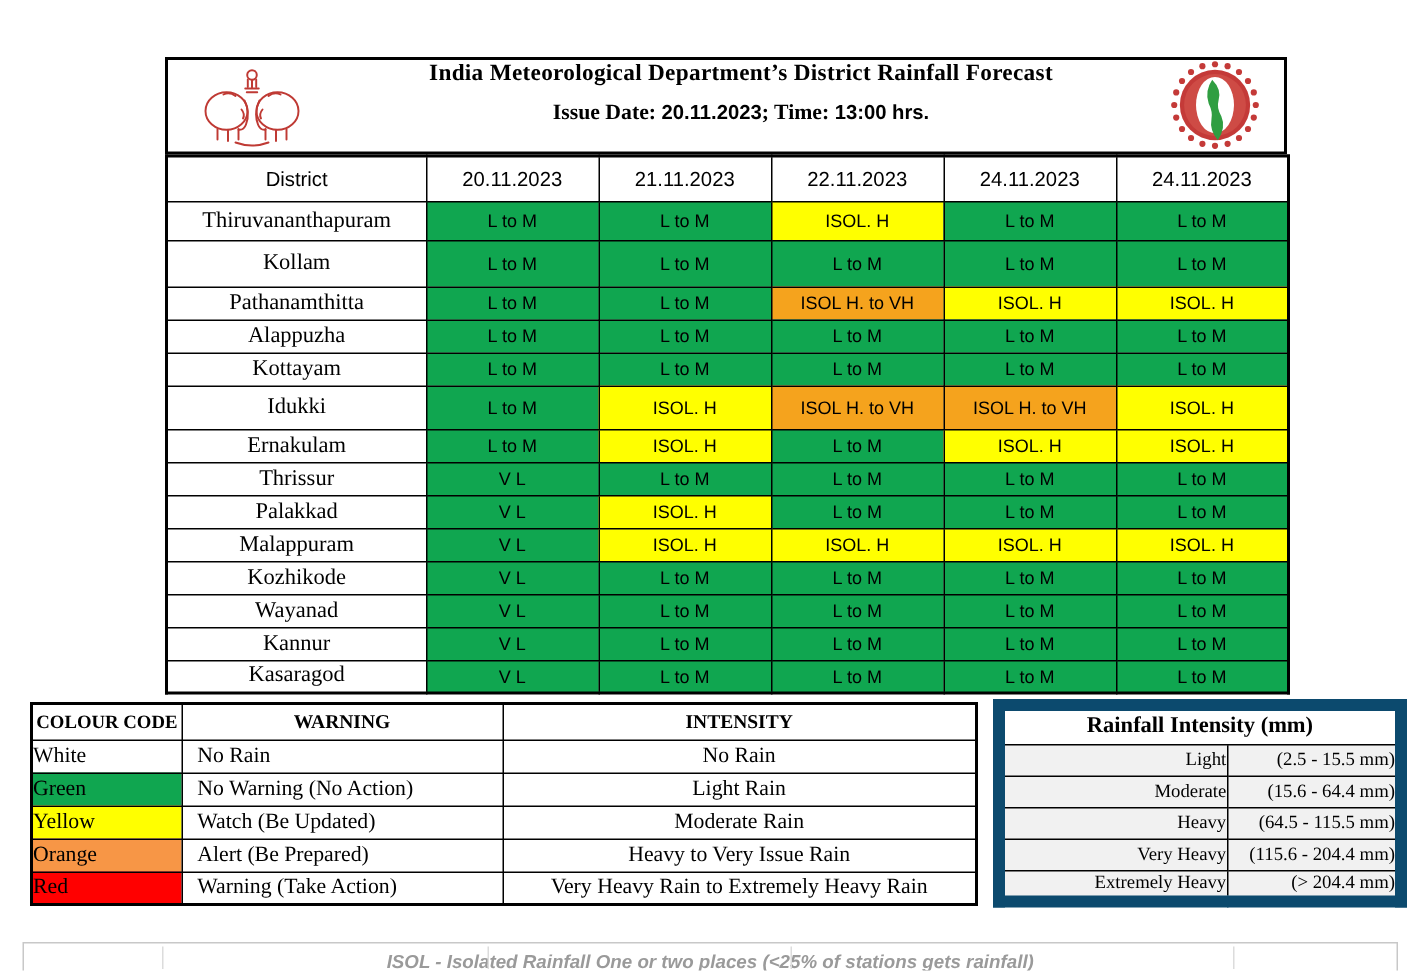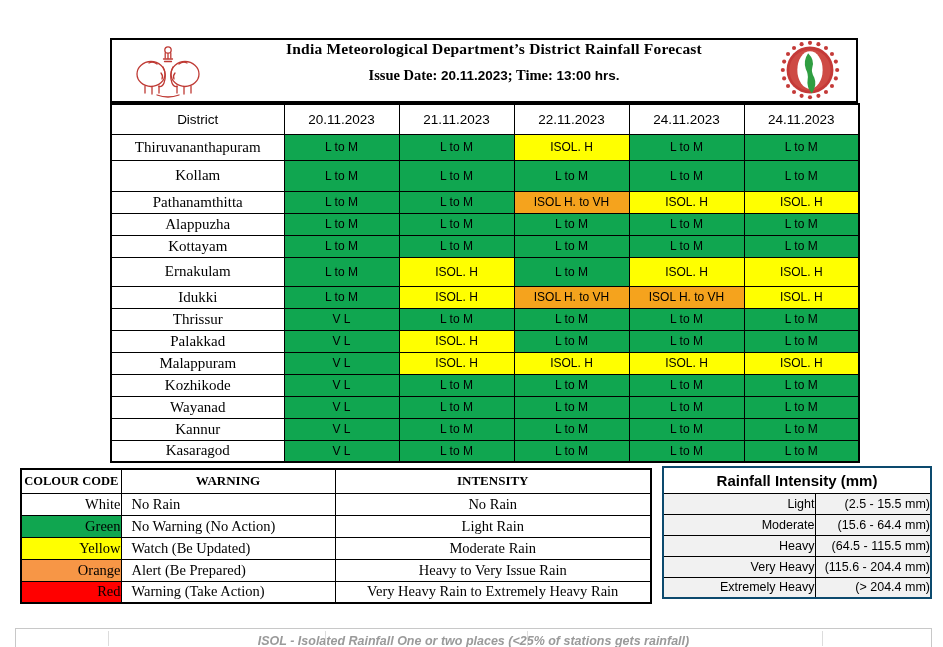--- a/index.html
+++ b/index.html
@@ -45,29 +45,29 @@
   
   table.legend {
     position: absolute; left: 20px; top: 468px;
     border-collapse: collapse; border: 2px solid #000; table-layout: fixed;
   }
   table.legend th, table.legend td { border: 1px solid #000; vertical-align: middle; }
   table.legend th { height: 24px; font-weight: bold; text-align: center; background: #fff; }
   th.h-code { font-size: 12.5px; }
   th.h-warn, th.h-int { font-size: 13px; }
   table.legend td { height: 22px; font-size: 14.5px; }
-  td.swatch { text-align: right; }
+  td.swatch { text-align: left; }
   td.warning { text-align: left; padding-left: 10px; }
   td.intensity { text-align: center; }
 
   
   table.rainfall {
     position: absolute; left: 662px; top: 466px;
-    border-collapse: collapse; border: 2px solid #0c4a6e; table-layout: fixed;
-    font-family: Liberation Sans, sans-serif;
+    border-collapse: collapse; border: 8px solid #0c4a6e; table-layout: fixed;
+    font-family: Liberation Serif, serif;
   }
   table.rainfall th, table.rainfall td { border: 1px solid #000; }
   table.rainfall th { height: 26px; font-size: 15px; font-weight: bold; text-align: center; background: #fff; }
   table.rainfall td { height: 21px; font-size: 12.5px; text-align: right; background: #f1f1f1; }
 
   
   .footnote {
     position: absolute; left: 15px; top: 628px; width: 917px; height: 26px;
     border: 1px solid #c8c8c8;
     display: flex; align-items: center; justify-content: center;
@@ -203,33 +203,33 @@
         </tr>
         <tr>
           <td class="district">Kottayam</td>
           <td class="val" style="background: rgb(16, 166, 80);">L to M</td>
           <td class="val" style="background: rgb(16, 166, 80);">L to M</td>
           <td class="val" style="background: rgb(16, 166, 80);">L to M</td>
           <td class="val" style="background: rgb(16, 166, 80);">L to M</td>
           <td class="val" style="background: rgb(16, 166, 80);">L to M</td>
         </tr>
         <tr>
-          <td class="district">Ernakulam</td>
-          <td class="val" style="background: rgb(16, 166, 80);">L to M</td>
-          <td class="val" style="background: rgb(255, 255, 0);">ISOL. H</td>
-          <td class="val" style="background: rgb(16, 166, 80);">L to M</td>
-          <td class="val" style="background: rgb(255, 255, 0);">ISOL. H</td>
-          <td class="val" style="background: rgb(255, 255, 0);">ISOL. H</td>
-        </tr>
-        <tr>
           <td class="district">Idukki</td>
           <td class="val" style="background: rgb(16, 166, 80);">L to M</td>
           <td class="val" style="background: rgb(255, 255, 0);">ISOL. H</td>
           <td class="val" style="background: rgb(245, 163, 29);">ISOL H. to VH</td>
           <td class="val" style="background: rgb(245, 163, 29);">ISOL H. to VH</td>
+          <td class="val" style="background: rgb(255, 255, 0);">ISOL. H</td>
+        </tr>
+        <tr>
+          <td class="district">Ernakulam</td>
+          <td class="val" style="background: rgb(16, 166, 80);">L to M</td>
+          <td class="val" style="background: rgb(255, 255, 0);">ISOL. H</td>
+          <td class="val" style="background: rgb(16, 166, 80);">L to M</td>
+          <td class="val" style="background: rgb(255, 255, 0);">ISOL. H</td>
           <td class="val" style="background: rgb(255, 255, 0);">ISOL. H</td>
         </tr>
         <tr>
           <td class="district">Thrissur</td>
           <td class="val" style="background: rgb(16, 166, 80);">V L</td>
           <td class="val" style="background: rgb(16, 166, 80);">L to M</td>
           <td class="val" style="background: rgb(16, 166, 80);">L to M</td>
           <td class="val" style="background: rgb(16, 166, 80);">L to M</td>
           <td class="val" style="background: rgb(16, 166, 80);">L to M</td>
         </tr>

